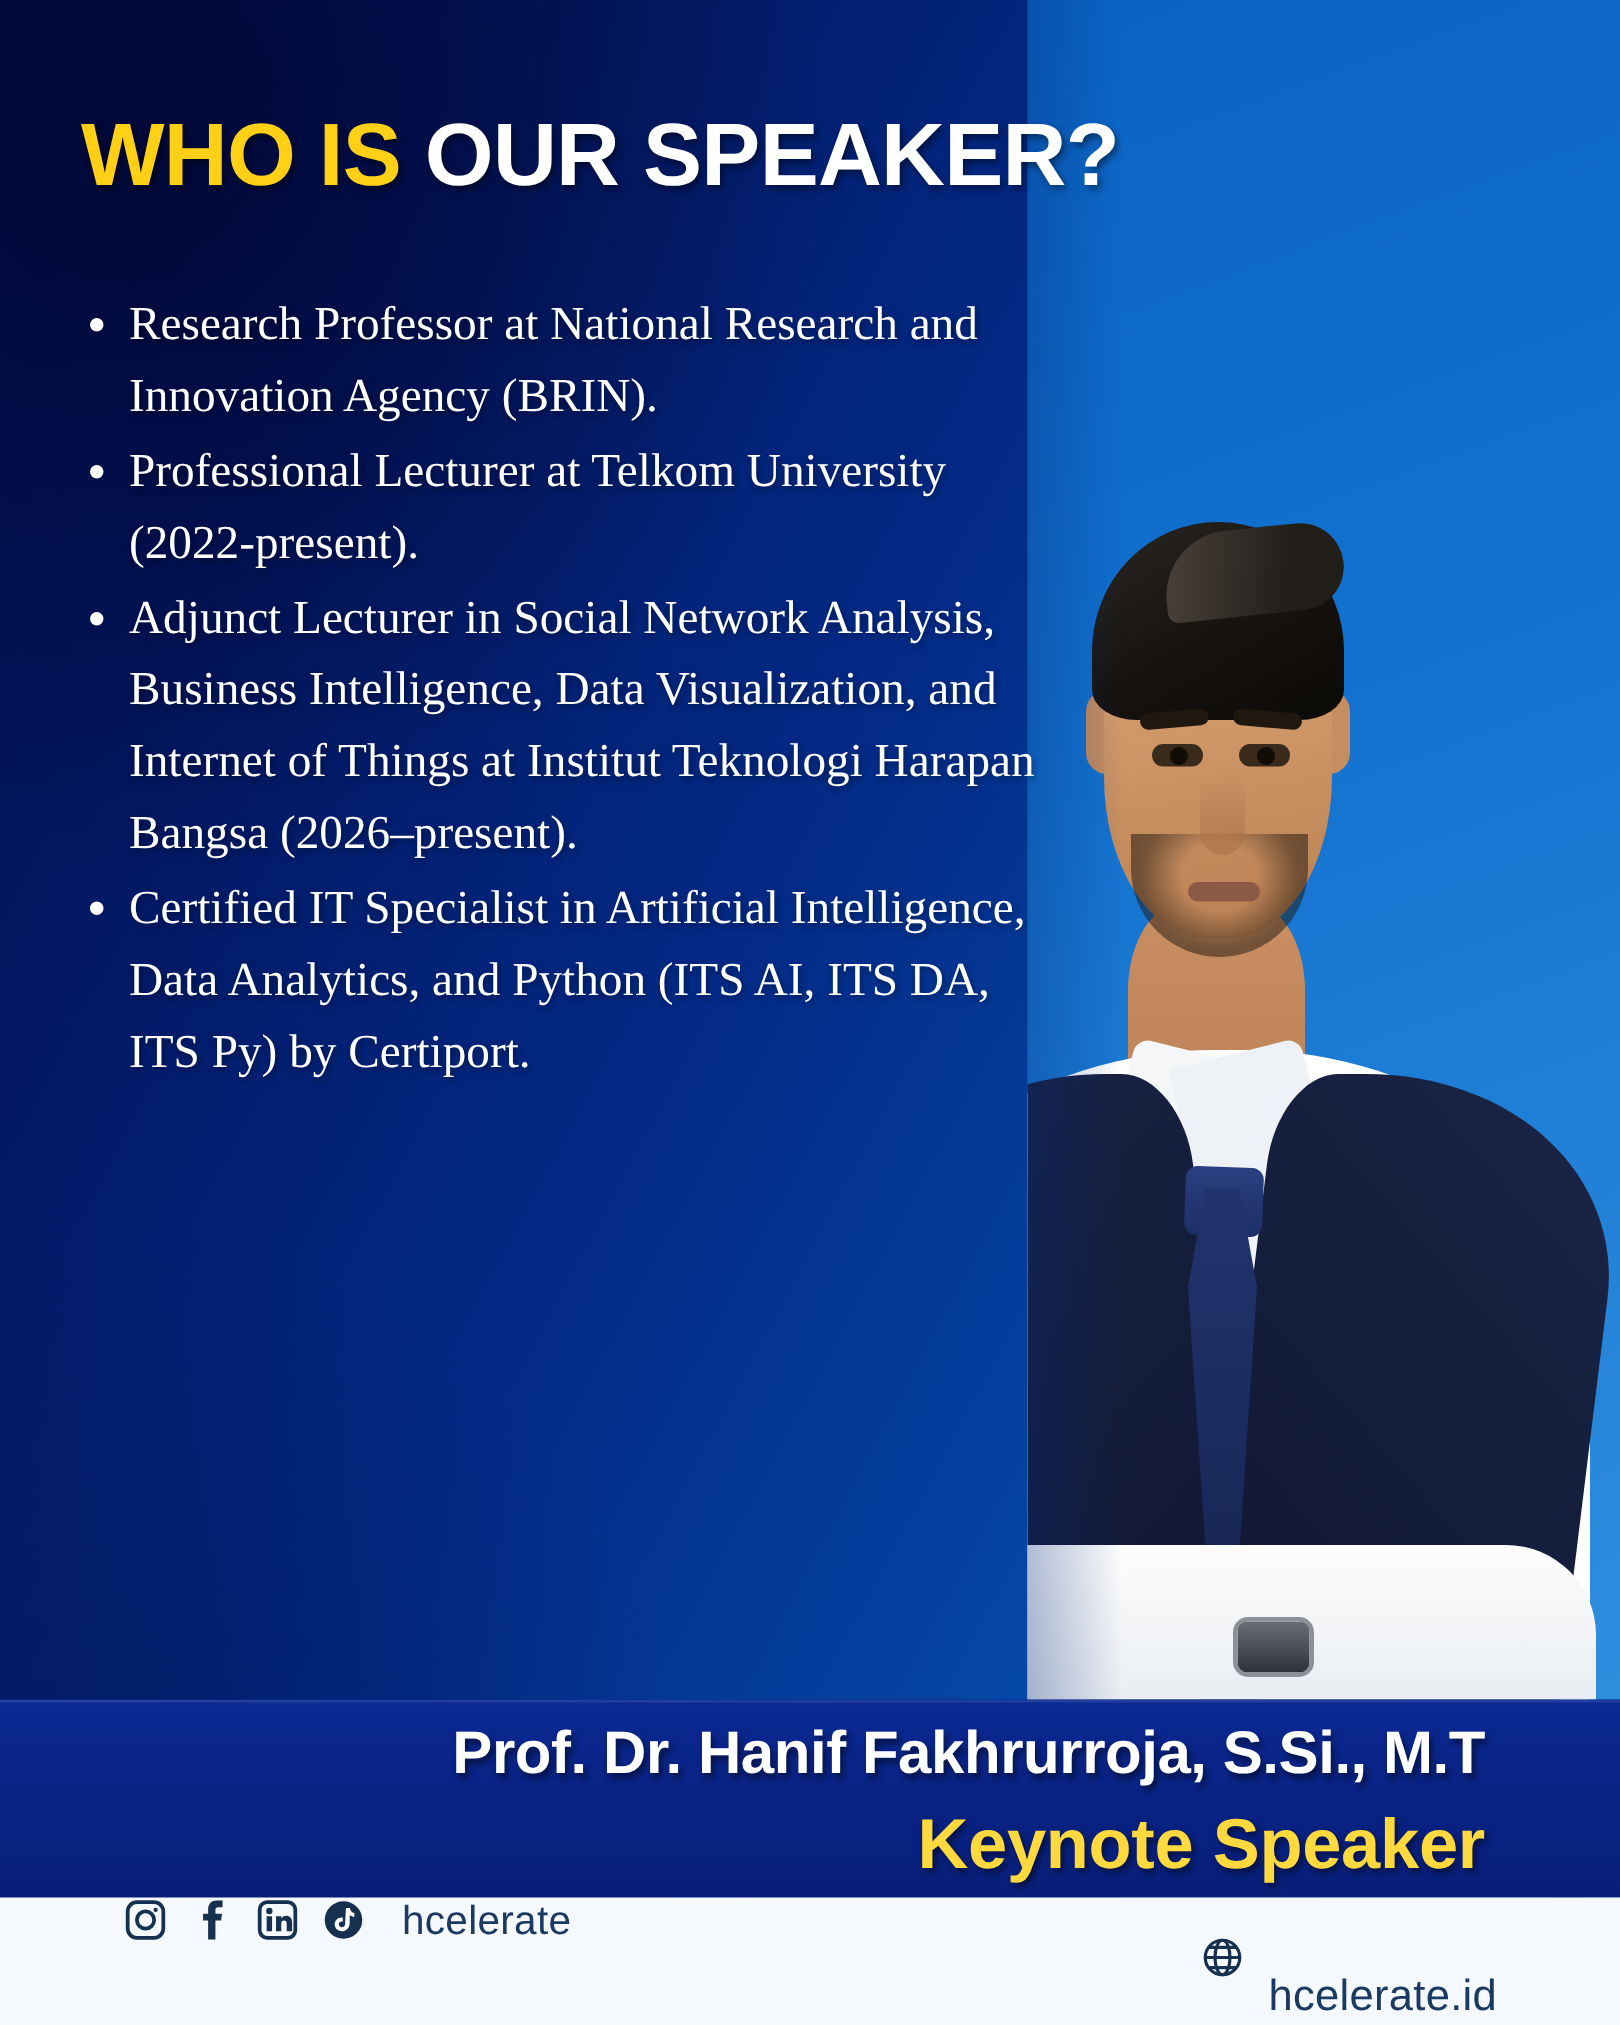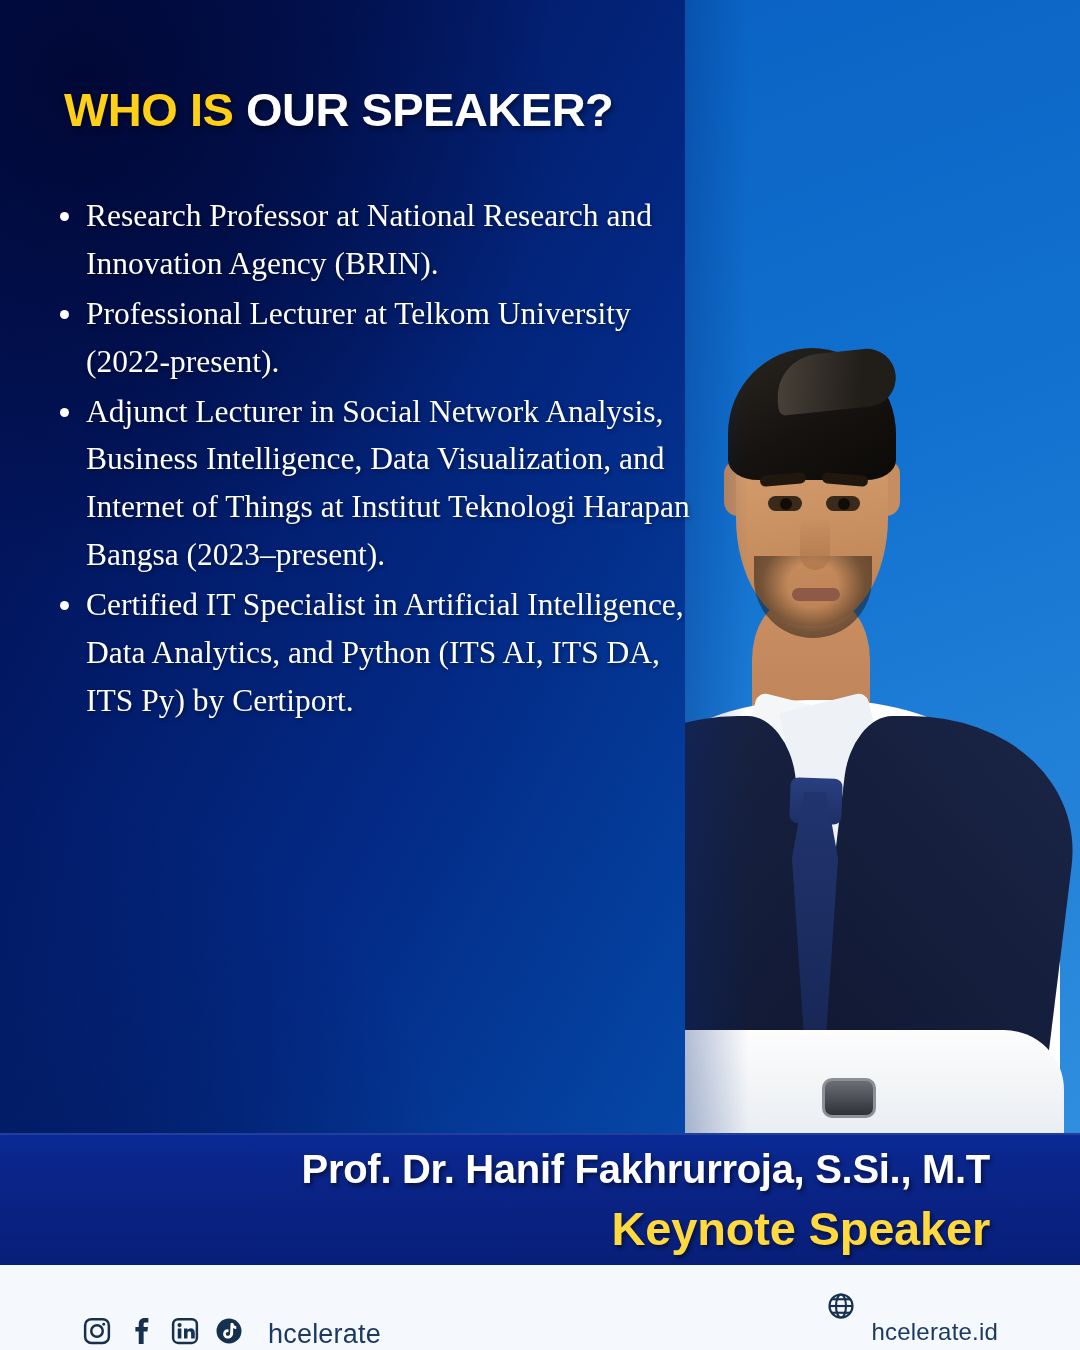--- a/index.html
+++ b/index.html
@@ -152,27 +152,26 @@
   .mouth { position:absolute; left:252px; top:588px; width:48px; height:13px;
     background:#8e5a48; border-radius:9px; }
   .beard {
     position:absolute; left:214px; top:556px; width:118px; height:82px;
     background:radial-gradient(ellipse at 50% 35%, rgba(30,22,14,.0) 30%, rgba(30,22,14,.48) 62%, rgba(30,22,14,.62) 100%);
     border-radius:0 0 60px 60px;
   }
 
   
   .title {
-    position:absolute; left:64px; top:74px;
-    font-size:47px; font-weight:bold; letter-spacing:-0.5px;
+    position:absolute; left:54px; top:74px;
+    font-size:59px; font-weight:bold; letter-spacing:-0.5px;
     line-height:1.0;
     color:#ffffff;
     text-shadow:2px 3px 5px rgba(0,0,0,.45);
     white-space:nowrap;
-    margin-top:12px;
   }
   .title .hl { color:#FFD016; }
 
   
   .bullets {
     position:absolute; left:48px; top:192px;
     width:648px;
     list-style:none;
   }
   .bullets li {
@@ -215,32 +214,32 @@
     white-space:nowrap;
   }
 
   
   .footer {
     position:absolute; left:0; top:1265px; width:1080px; height:85px;
     background:#f5f8fc;
   }
   .footer-left {
     position:absolute; left:82px; top:0; height:85px;
-    display:flex; align-items:flex-end; gap:14px;
+    display:flex; align-items:flex-start; gap:14px;
   }
   .footer-right {
     position:absolute; right:82px; top:0; height:85px;
     display:flex; align-items:center; gap:16px;
   }
   .handle {
     font-size:27px; color:#1b3a63; letter-spacing:.2px;
     margin-left:10px;
   }
   .site {
-    font-size:24px; color:#1b3a63; letter-spacing:.2px;margin-top:48px;
+    font-size:29px; color:#1b3a63; letter-spacing:.2px;margin-top:48px;
   }
   .ico { display:block; }
 </style>
 </head>
 <body>
 
 <div class="poster">
 
   <div class="bg-base"></div>
   <div class="bg-vignette"></div>
@@ -275,21 +274,21 @@
     <div class="photo-feather"></div>
   </div>
 
   <div class="title">
     <span class="hl">WHO IS</span><span> OUR SPEAKER?</span>
   </div>
 
   <ul class="bullets" id="bullet-list">
       <li><span>Research Professor at National Research and Innovation Agency (BRIN).</span></li>
       <li><span>Professional Lecturer at Telkom University (2022-present).</span></li>
-      <li><span>Adjunct Lecturer in Social Network Analysis, Business Intelligence, Data Visualization, and Internet of Things at Institut Teknologi Harapan Bangsa (2023–present).</span></li>
+      <li><span>Adjunct Lecturer in Social Network Analysis, Business Intelligence, Data Visualization, and Internet of Things at Institut Teknologi Harapan Bangsa (2026–present).</span></li>
       <li><span>Certified IT Specialist in Artificial Intelligence, Data Analytics, and Python (ITS AI, ITS DA, ITS Py) by Certiport.</span></li>
     </ul>
 
   <div class="name-banner">
     <div class="speaker-name">Prof. Dr. Hanif Fakhrurroja, S.Si., M.T</div>
     <div class="speaker-role">Keynote Speaker</div>
   </div>
 
   <div class="footer">
     <div class="footer-left">

